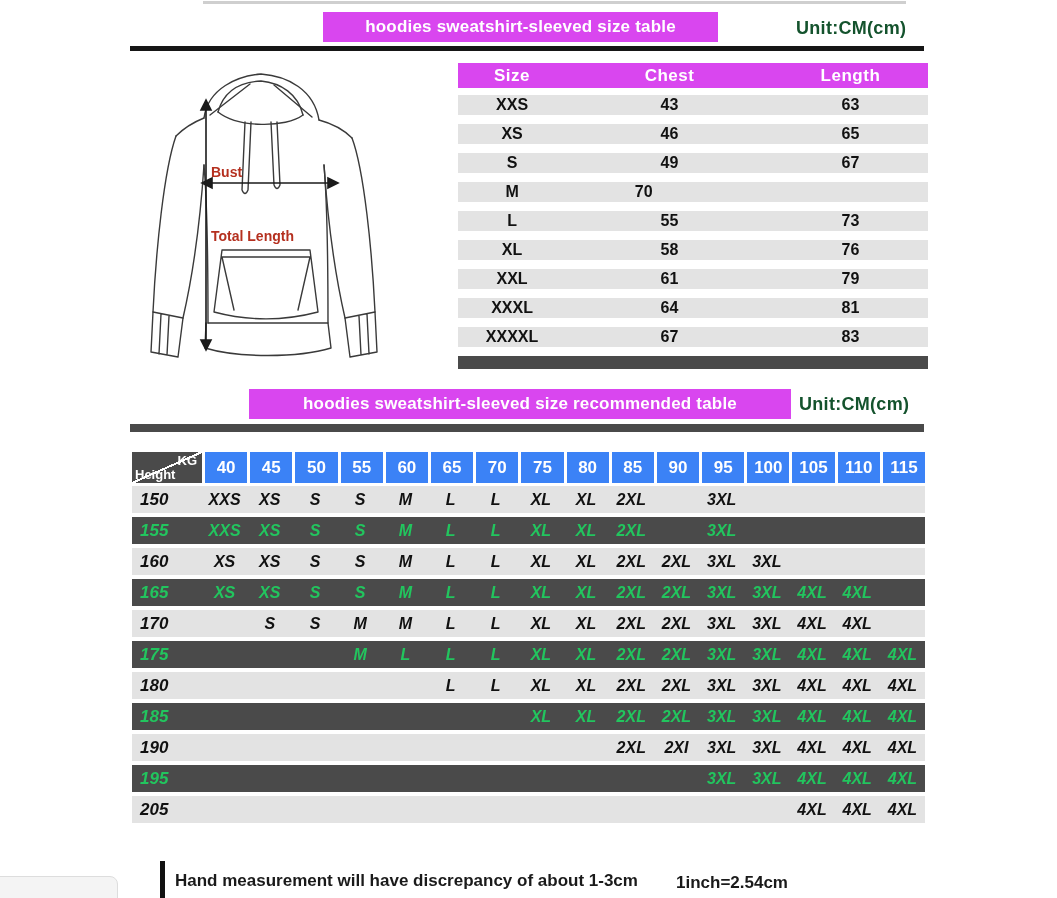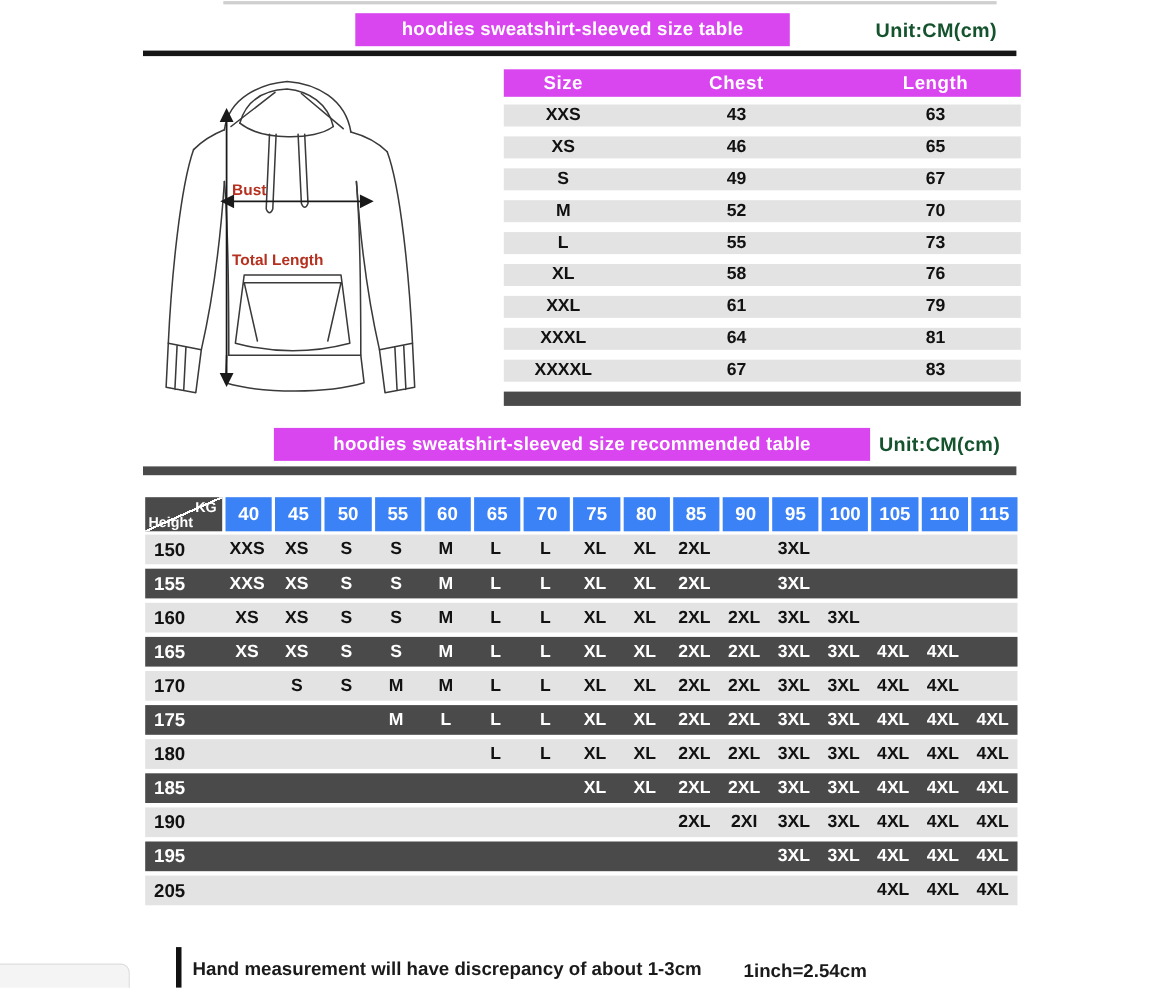--- a/index.html
+++ b/index.html
@@ -38,23 +38,23 @@
   #matrix { left:132px; top:452px; width:793px; }
   .mx-header { display:flex; gap:3px; height:31px; margin-bottom:3px; }
   .mx-hcell { flex:1; background:#3b82f6; color:#fff; font-size:17px;
     line-height:31px; text-align:center; }
   .mx-corner { flex:none; width:70px; background:#4a4a4a; position:relative;
     background-image:linear-gradient(to bottom right,
       rgba(0,0,0,0) calc(50% - 1px), #fff calc(50% - 1px),
       #fff calc(50% + 1px), rgba(0,0,0,0) calc(50% + 1px)); }
   .mx-corner .c-top { position:absolute; top:1px; right:5px; color:#fff; font-size:13px; }
   .mx-corner .c-bottom { position:absolute; bottom:1px; left:3px; color:#fff; font-size:13px; }
-  .mx-row { display:flex; gap:0; height:27px; line-height:27px; margin-bottom:4px; }
+  .mx-row { display:flex; gap:0; height:27px; line-height:27px; margin-bottom:4px;font-style:italic; }
   .mx-row.light { background:#e3e3e3; color:#111; }
-  .mx-row.dark { background:#4a4a4a; color:#ffffff; }
+  .mx-row.dark { background:#4a4a4a; color:#22c55e; }
   .mx-label { flex:none; width:70px; padding-left:8px; font-size:17px; text-align:left; }
   .mx-cell { flex:1; text-align:center; font-size:16px; }
 
   
   #note-bar { left:160px; top:861px; width:5px; height:37px; background:#111; }
   #note-text { left:175px; top:871px; font-size:17px; }
   #conversion-text { left:676px; top:873px; font-size:17px; }
   #corner-box { left:-4px; top:876px; width:122px; height:30px; background:#f4f4f4;
     border:1px solid #ddd; border-radius:0 8px 0 0; }
 </style>
@@ -130,21 +130,20 @@
           <div class="st-cell st-col1">46</div>
           <div class="st-cell st-col2">65</div>
         </div>
         <div class="st-row">
           <div class="st-cell st-col0">S</div>
           <div class="st-cell st-col1">49</div>
           <div class="st-cell st-col2">67</div>
         </div>
         <div class="st-row">
           <div class="st-cell st-col0">M</div>
-          <div class="st-cell st-col1">52</div>
           <div class="st-cell st-col2">70</div>
         </div>
         <div class="st-row">
           <div class="st-cell st-col0">L</div>
           <div class="st-cell st-col1">55</div>
           <div class="st-cell st-col2">73</div>
         </div>
         <div class="st-row">
           <div class="st-cell st-col0">XL</div>
           <div class="st-cell st-col1">58</div>

